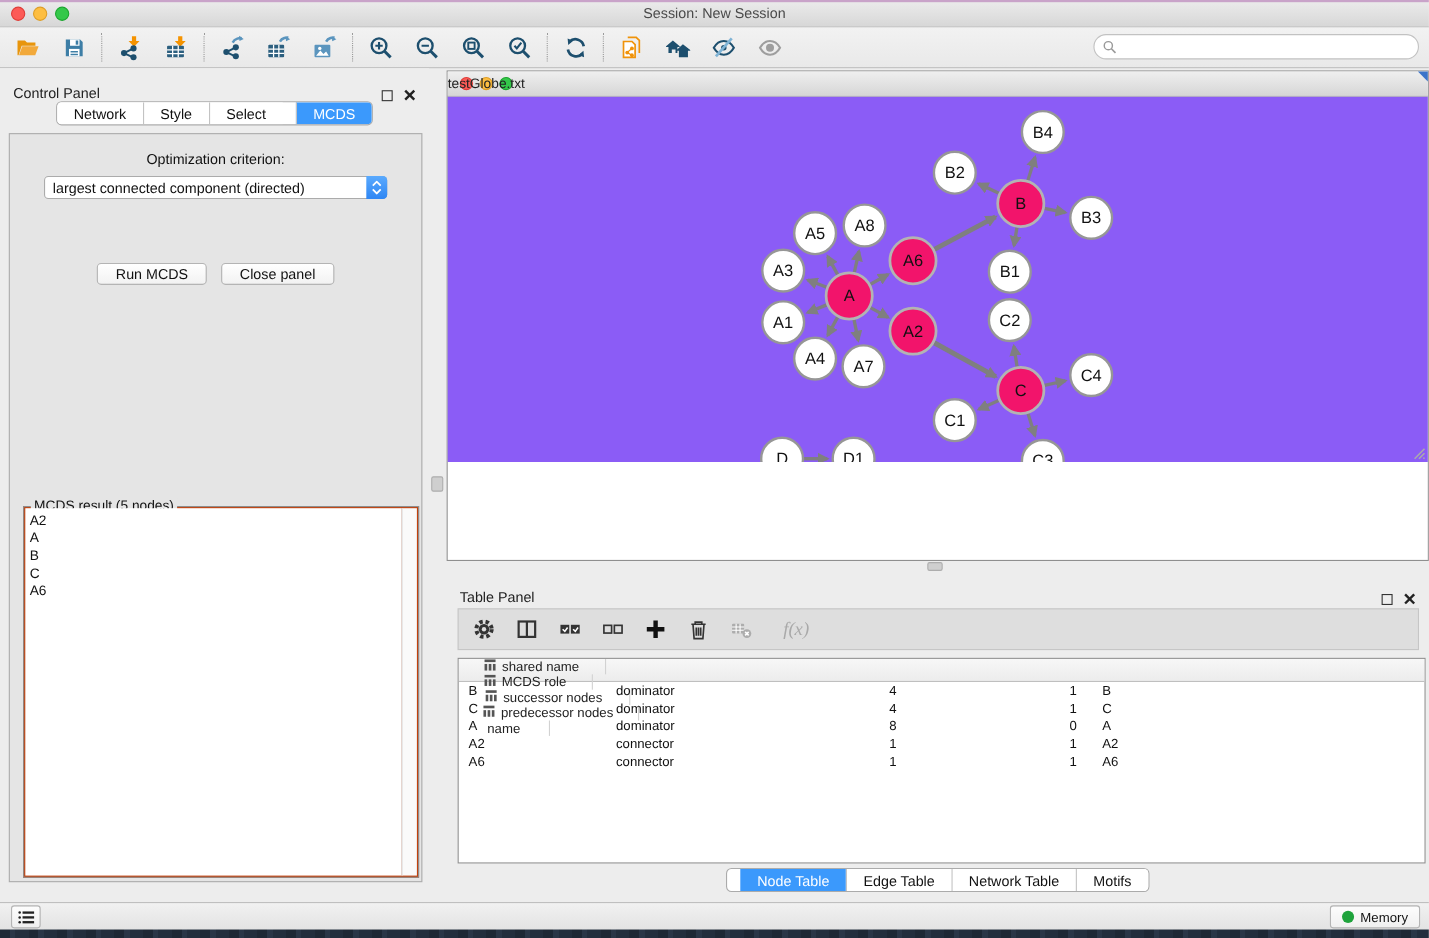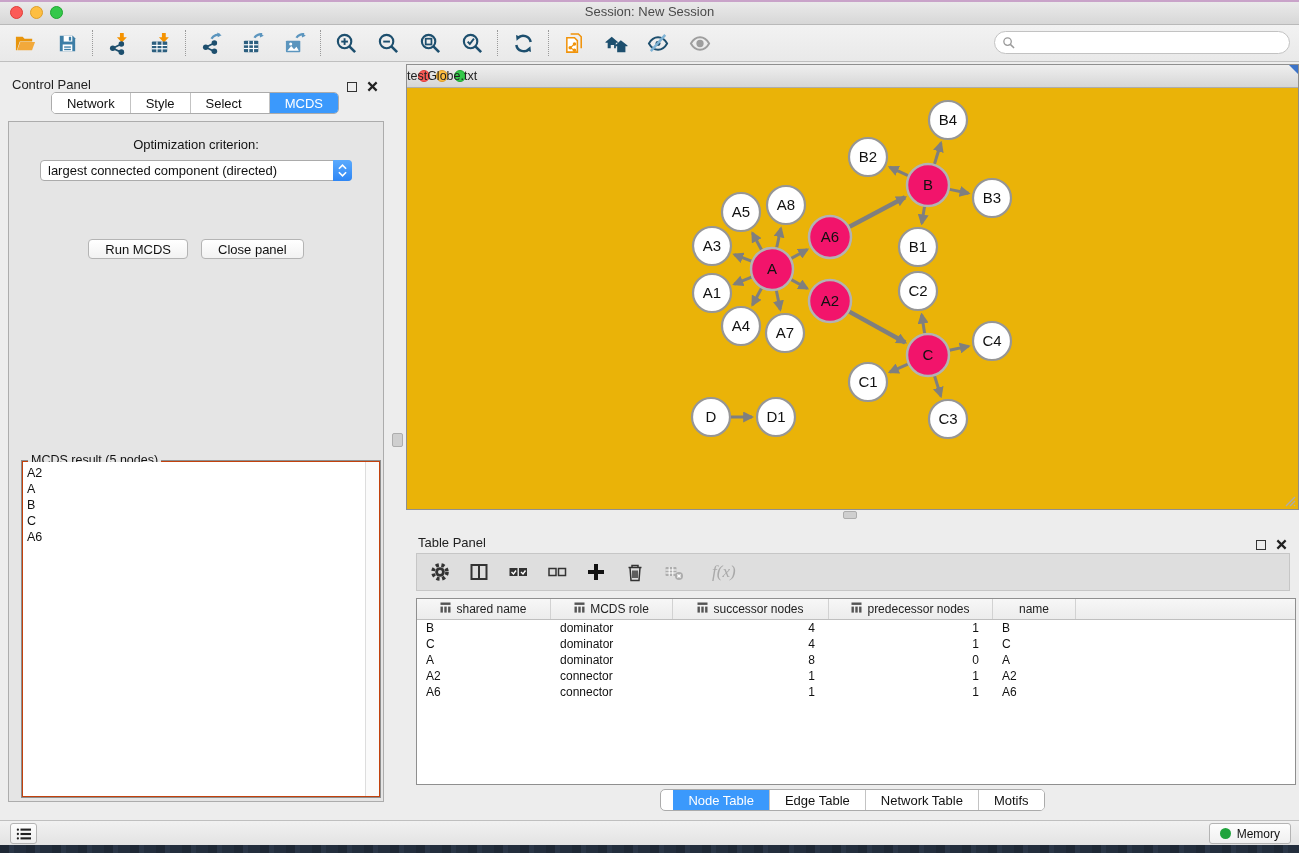--- a/index.html
+++ b/index.html
@@ -65,33 +65,33 @@
   .hsplit-handle { position:absolute; left:843px; top:511px; width:14px; height:8px; background:#CFCFCF; border:1px solid #ADADAD; border-radius:2px; }
 
   
   .net-window { position:absolute; left:406px; top:64px; width:893px; height:446px;
     border:1px solid #8F8F8F; background:#fff; }
   .net-titlebar { position:relative; height:23px; background:linear-gradient(#EFEFEF,#D6D6D6); border-bottom:1px solid #ADADAD; }
   .net-titlebar .tl { top:5px; width:12px; height:12px; }
   .net-titlebar .tl.red { left:11px; } .net-titlebar .tl.yel { left:29px; } .net-titlebar .tl.grn { left:47px; }
   .net-title-text { position:absolute; left:0; right:0; top:4px; text-align:left; font-size:12.5px; color:#222; }
   .net-corner { position:absolute; right:0; top:0; width:0; height:0; border-top:9px solid #3C74C9; border-left:9px solid transparent; }
-  .net-canvas { position:relative; width:891px; height:421px; background:#eab308; overflow:hidden; }
+  .net-canvas { position:relative; width:891px; height:332px; background:#8b5cf6; overflow:hidden; }
   .resize-grip { position:absolute; right:2px; bottom:2px; }
 
   
   .table-panel { position:absolute; left:406px; top:520px; width:893px; height:295px; background:#EDEDED; }
   .tp-toolbar { position:absolute; left:10px; top:33px; width:874px; height:38px; background:#DEDEDE;
     border:1px solid #C6C6C6; display:flex; align-items:center; gap:17px; padding:0 12px; }
   .tpicon { width:22px; height:22px; display:flex; align-items:center; justify-content:center; }
   .tpicon svg { width:22px; height:22px; }
   .fx-label { font-family:Liberation Serif, serif; font-style:italic; font-size:17px; color:#A9A9A9; margin-left:10px; }
 
   .data-table { position:absolute; left:10px; top:78px; width:880px; height:187px; background:#fff; border:1px solid #8F8F8F; overflow:hidden; }
-  .tbl-header { display:flex; height:21px; background:linear-gradient(#F7F7F7,#ECECEC); border-bottom:1px solid #BFBFBF; }
+  .tbl-header { display:flex; height:21px; background:linear-gradient(#F7F7F7,#ECECEC); border-bottom:1px solid #BFBFBF;flex-direction:column; }
   .th { display:flex; align-items:center; justify-content:center; gap:5px; font-size:12px; color:#222; border-right:1px solid #D2D2D2; }
   .tbl-row { display:flex; height:16px; align-items:center; }
   .td { font-size:12px; color:#111; padding-left:9px; overflow:hidden; white-space:nowrap; }
   .td.num { text-align:right; padding-right:14px; padding-left:0; }
   .c0 { width:134px; } .c1 { width:122px; } .c2 { width:156px; } .c3 { width:164px; } .c4 { width:83px; } .cfill { flex:1; border-right:none; }
 
   .tp-tabs { position:absolute; left:0; right:0; top:269px; display:flex; justify-content:center; }
 
   
   .statusbar { position:absolute; left:0; top:820px; width:1299px; height:25px;

